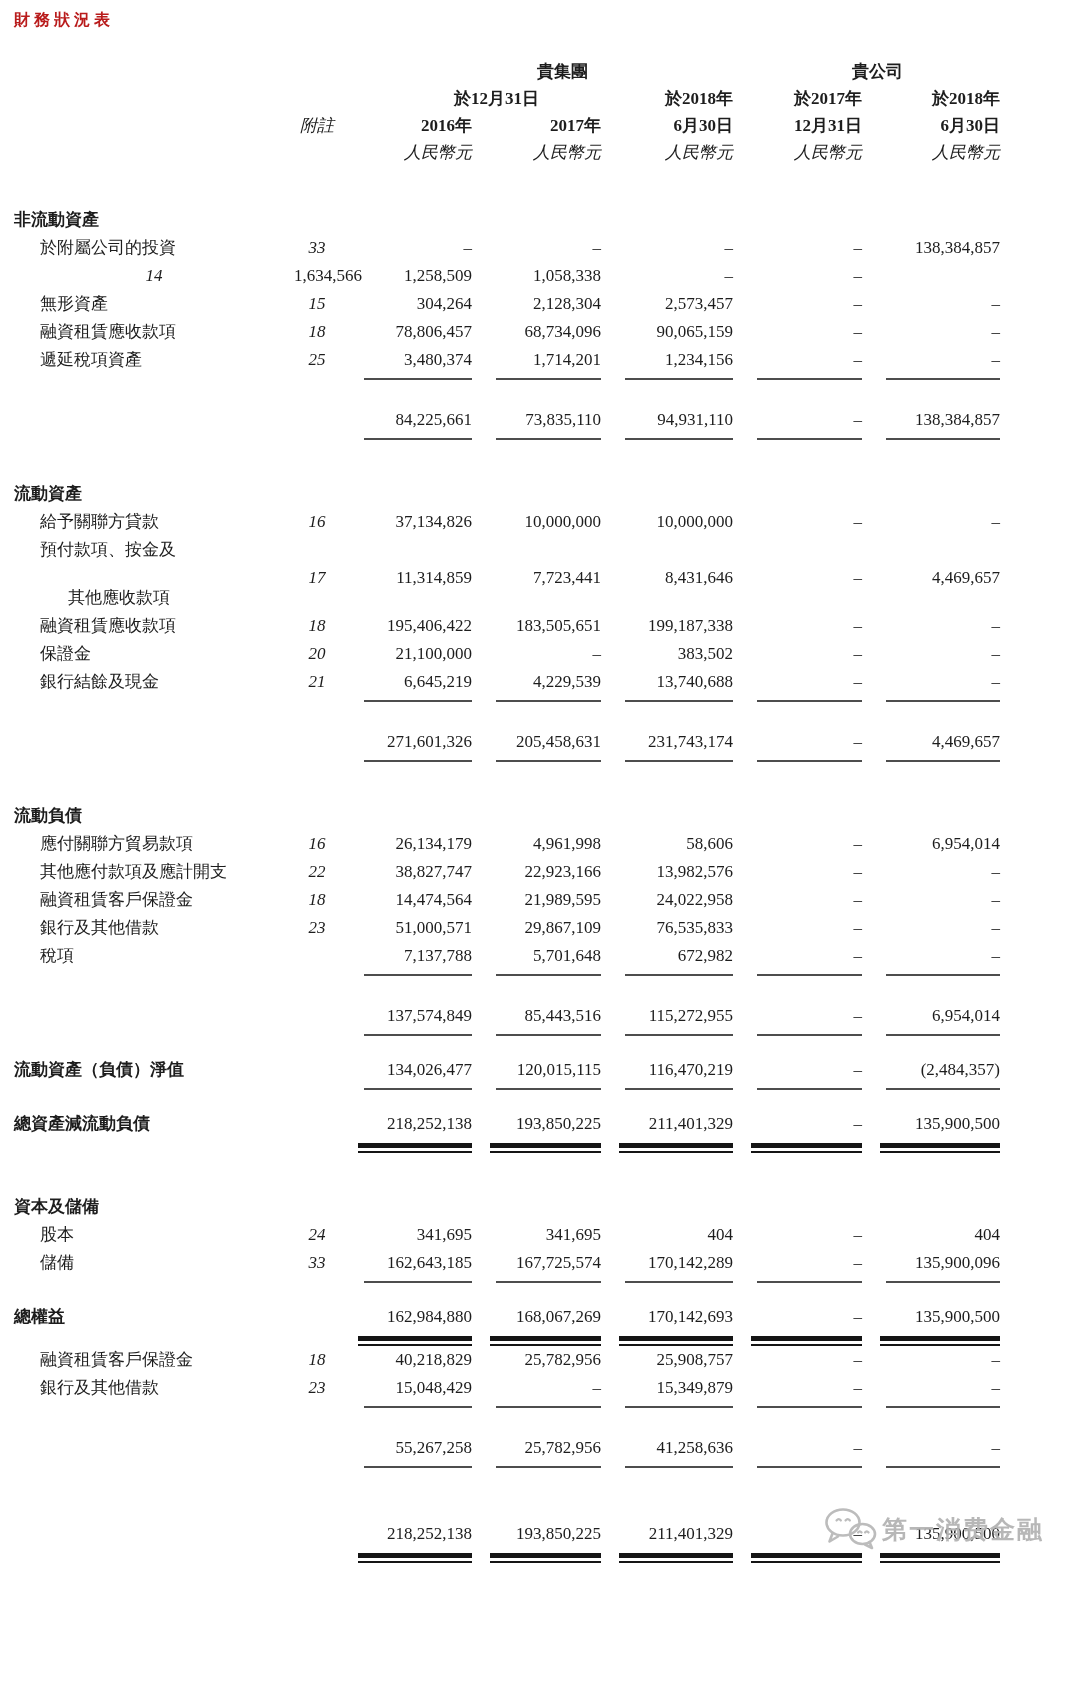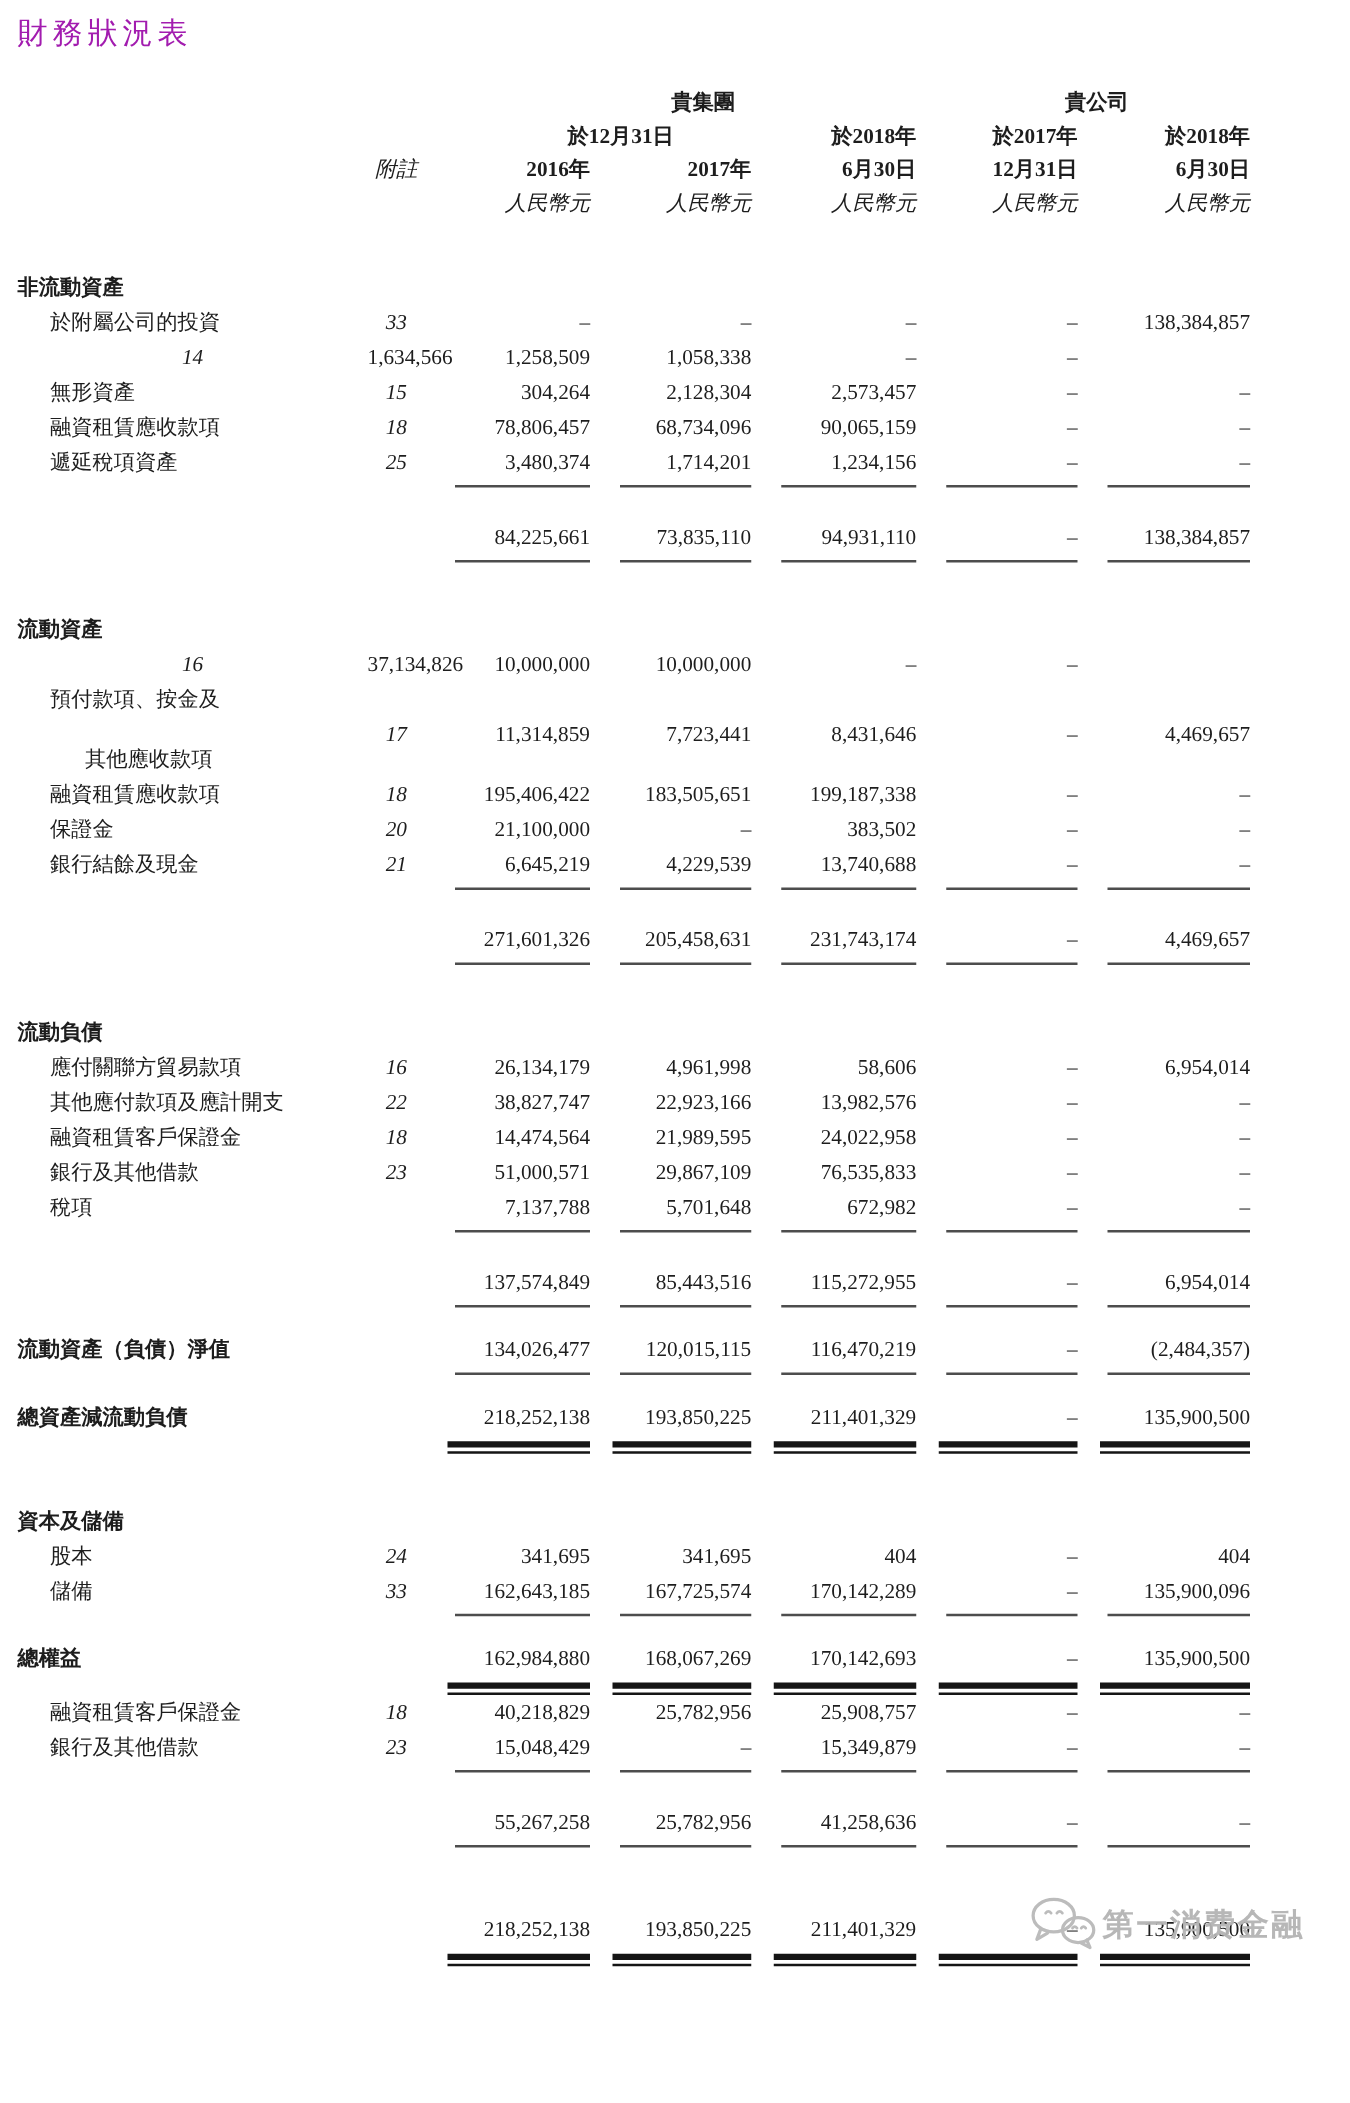--- a/index.html
+++ b/index.html
@@ -1,24 +1,24 @@
 <!DOCTYPE html>
 <html><head>
 <meta charset="utf-8">
 <style>
   html,body{margin:0;padding:0;background:#ffffff;}
   .page{
     position:relative;width:1080px;height:1682px;background:#ffffff;
     font-family:"Liberation Serif","DejaVu Serif",serif;color:#1d1d1d;overflow:hidden;
   }
   .title{
-    position:absolute;left:14px;top:10px;font-size:24px;font-weight:normal;
-    letter-spacing:4px;color:#a21caf;
+    position:absolute;left:14px;top:10px;font-size:16px;font-weight:bold;
+    letter-spacing:4px;color:#b91c1c;
   }
-  .tbl{position:absolute;left:14px;top:68px;width:986px;}
+  .tbl{position:absolute;left:14px;top:58px;width:986px;}
   .row{display:grid;grid-template-columns:280px 46px 132px 129px 132px 129px 138px;}
   .c{font-size:17px;line-height:28px;min-height:1px;white-space:nowrap;}
   .hr .c{line-height:27px;}
   .b{font-weight:bold;}
   .i{font-style:italic;}
   .num{text-align:right;}
   .note-c{text-align:center;}
   .ctr{text-align:center;}
   .sp3{grid-column:span 3;}
   .sp2{grid-column:span 2;}
@@ -179,20 +179,21 @@
             <div class="sline"></div>
           </div>
           <div class="c">
             <div class="sline"></div>
           </div>
         </div>
         <div class="row sec">
           <div class="c b">流動資產</div>
         </div>
         <div class="row item">
+          <div class="c ind1">給予關聯方貸款</div>
           <div class="c note-c i">16</div>
           <div class="c num">37,134,826</div>
           <div class="c num">10,000,000</div>
           <div class="c num">10,000,000</div>
           <div class="c num">–</div>
           <div class="c num">–</div>
         </div>
         <div class="row item">
           <div class="c ind1">預付款項、按金及</div>
           <div class="c note-c i"></div>

